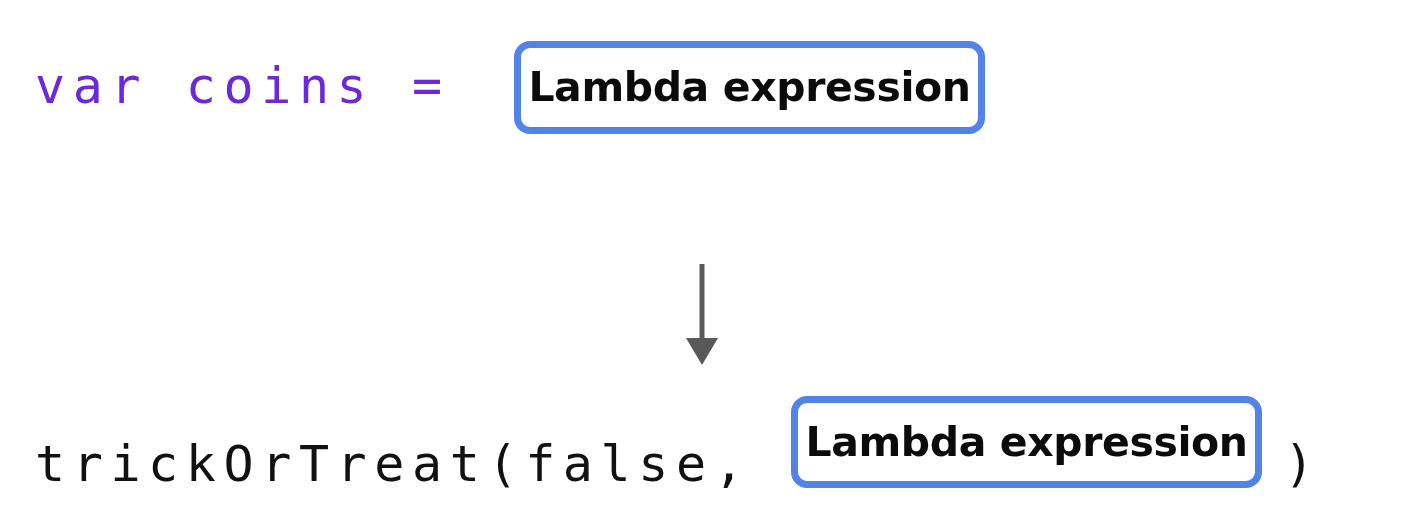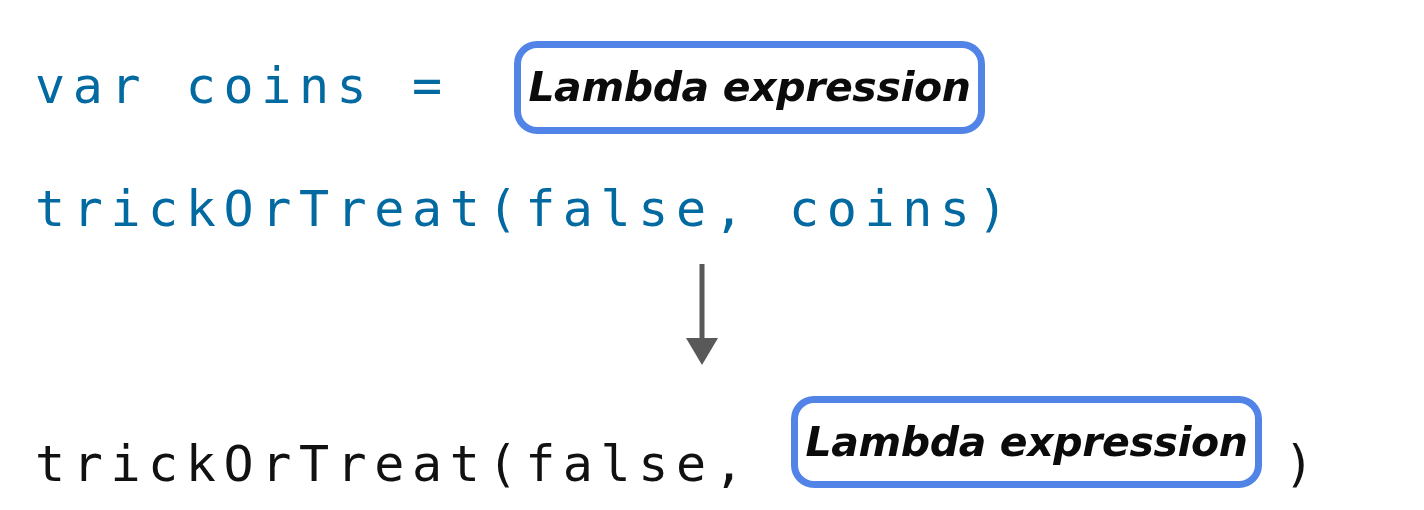--- a/index.html
+++ b/index.html
@@ -21,21 +21,21 @@
   }
 
   
   .code-line {
     position: absolute;
     white-space: pre;
     font-family: "DejaVu Sans Mono", "Liberation Mono", monospace;
     font-size: 50px;
     letter-spacing: 7.6px;
     font-weight: 400;
-    color: #0369a1;
+    color: #6d28d9;
     line-height: 1;
     text-align: right;
   }
 
   .code-frag {
     white-space: pre;
     font-family: "DejaVu Sans Mono", "Liberation Mono", monospace;
     font-size: 50px;
     letter-spacing: 7.6px;
     font-weight: 400;
@@ -68,25 +68,24 @@
     margin-top: 44px;
   }
   #line-3-prefix { margin-right: 2px; }
   #line-3-suffix { margin-left: 22px; }
 
   
   .lambda-box {
     box-sizing: border-box;
     background: #ffffff;
     border: 7px solid #5284e8;
-    border-radius: 23px;
+    border-radius: 16px;
     display: flex;
     align-items: center;
     justify-content: center;
-    font-style: italic;
   }
 
   .lambda-box-label {
     font-family: "DejaVu Sans", "Liberation Sans", sans-serif;
     font-size: 41px;
     font-weight: 700;
     color: #0b0b0b;
     letter-spacing: -0.4px;
     line-height: 1;
     white-space: nowrap;
@@ -119,21 +118,20 @@
 <body>
 
 <div id="canvas">
 
   <div class="code-line" id="line-1">var coins = </div>
 
   <div class="lambda-box" id="lambda-box-1">
     <span class="lambda-box-label">Lambda expression</span>
   </div>
 
-  <div class="code-line" id="line-2">trickOrTreat(false, coins)</div>
 
   <div id="transform-arrow">
     <svg width="36" height="106" viewBox="0 0 36 106" aria-hidden="true">
       <line x1="18" y1="2" x2="18" y2="80" stroke="#595959" stroke-width="5"></line>
       <polygon points="2,76 34,76 18,103" fill="#595959"></polygon>
     </svg>
   </div>
 
   <div id="line-3">
     <span class="code-frag" id="line-3-prefix">trickOrTreat(false, </span>

